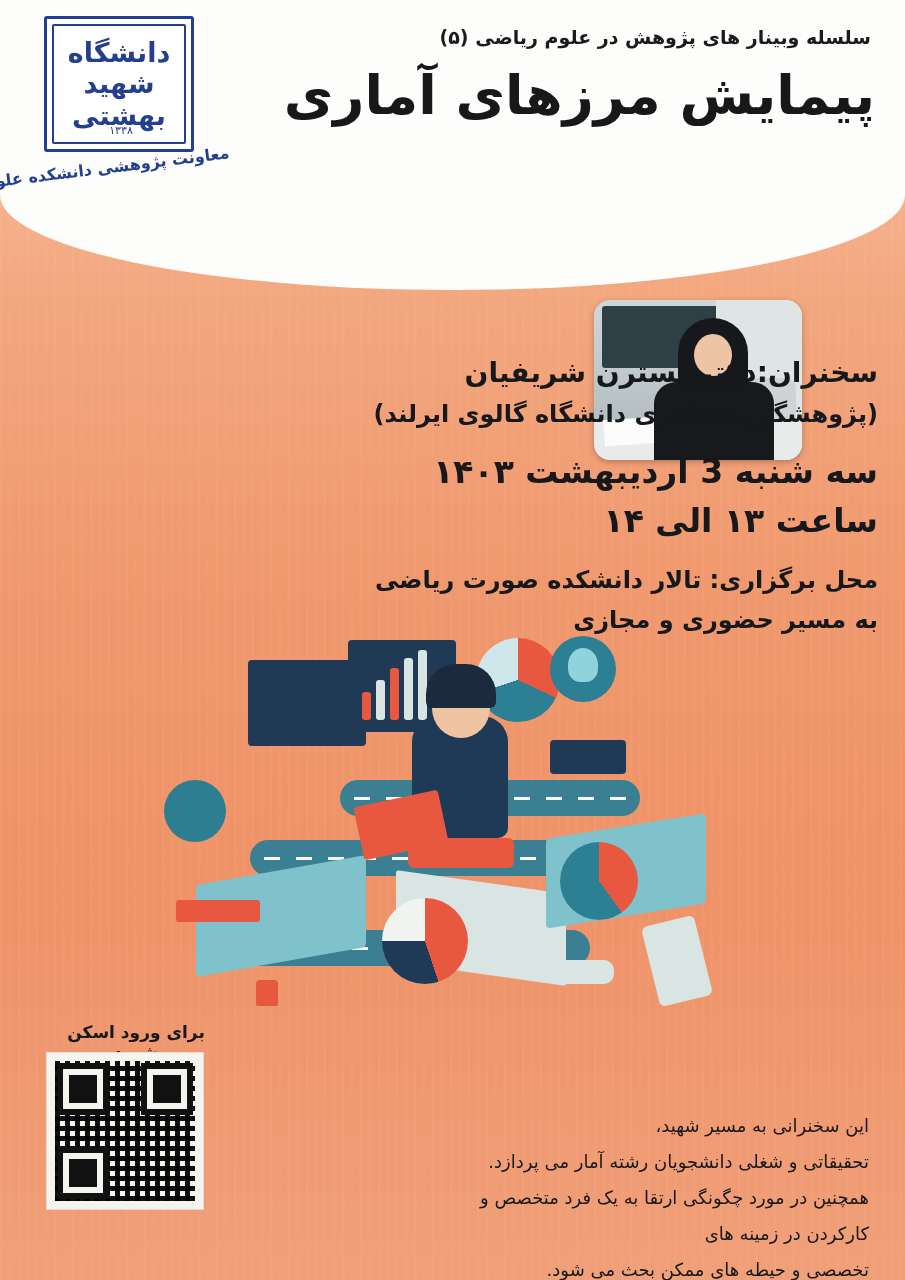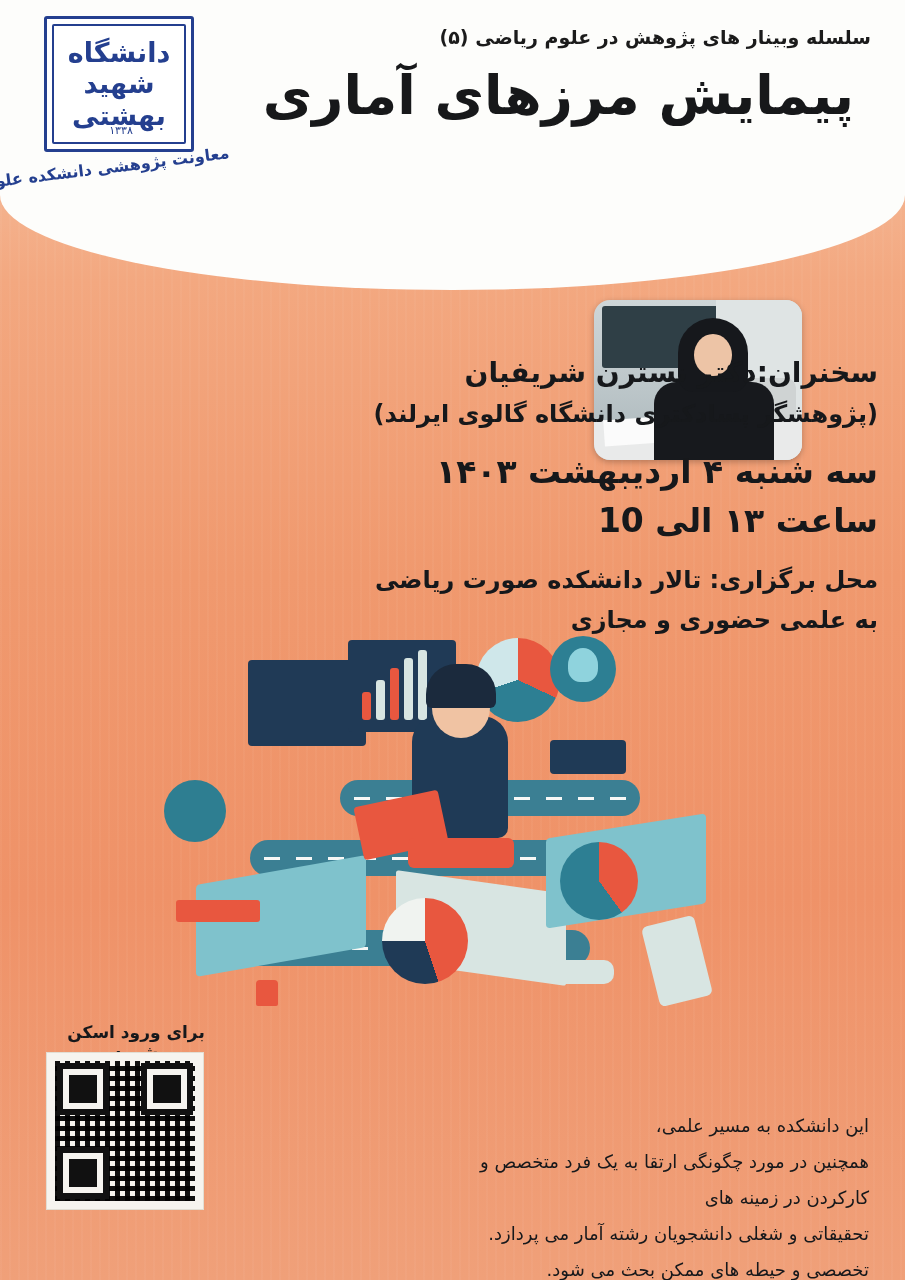--- a/index.html
+++ b/index.html
@@ -62,21 +62,21 @@
     font-family:"DejaVu Sans", sans-serif;
     white-space:nowrap;
   }
   
   .series-line{
     position:absolute;right:34px;top:26px;width:640px;text-align:right;
     color:#1b1b1b;font-size:19px;font-weight:bold;
     font-family:"DejaVu Sans", sans-serif;
   }
   .fa-title{
-    position:absolute;right:51px;top:62px;width:680px;text-align:right;
+    position:absolute;right:30px;top:62px;width:680px;text-align:right;
     color:#17181a;font-size:54px;font-weight:bold;line-height:1.25;
     font-family:"DejaVu Sans", sans-serif;
     letter-spacing:-1px;
   }
   .en-title{
     position:absolute;left:0;right:0;top:205px;text-align:center;
     color:#17181a;font-size:42px;font-weight:bold;
     font-family:"Liberation Sans", sans-serif;
     letter-spacing:-0.5px;
   }
@@ -181,23 +181,23 @@
     <div class="desk"></div>
     <div class="paper"></div>
     <div class="body"></div>
     <div class="hijab"></div>
     <div class="face"></div>
   </div>
 
   <div class="details">
     <div class="speaker">سخنران:دکتر نسترن شریفیان</div>
     <div class="affil">(پژوهشگر پسادکتری دانشگاه گالوی ایرلند)</div>
-    <div class="datetime">سه شنبه ۴ اردیبهشت ۱۴۰۳ ساعت ۱۳ الی 10</div>
+    <div class="datetime">سه شنبه 3 اردیبهشت ۱۴۰۳ ساعت ۱۳ الی ۱۴</div>
     <div class="venue">محل برگزاری: تالار دانشکده صورت ریاضی</div>
-    <div class="venue2">به علمی حضوری و مجازی</div>
+    <div class="venue2">به مسیر حضوری و مجازی</div>
   </div>
 
   <div class="illus">
 
     <div class="chartbox" style="left:98px;top:30px;width:118px;height:86px;"></div>
     <div class="chartbox" style="left:198px;top:10px;width:108px;height:92px;"></div>
     <div class="orange" style="left:212px;top:62px;width:9px;height:28px;"></div>
     <div class="pad-l" style="left:226px;top:50px;width:9px;height:40px;"></div>
     <div class="orange" style="left:240px;top:38px;width:9px;height:52px;"></div>
     <div class="pad-l" style="left:254px;top:28px;width:9px;height:62px;"></div>
@@ -244,18 +244,18 @@
       <span class="finder f2">
           <i></i>
         </span>
       <span class="finder f3">
           <i></i>
         </span>
     </div>
   </div>
 
   <div class="abstract">
-    <div>این دانشکده به مسیر علمی،</div>
+    <div>این سخنرانی به مسیر شهید،</div>
+    <div>تحقیقاتی و شغلی دانشجویان رشته آمار می پردازد.</div>
     <div>همچنین در مورد چگونگی ارتقا به یک فرد متخصص و کارکردن در زمینه های</div>
-    <div>تحقیقاتی و شغلی دانشجویان رشته آمار می پردازد.</div>
     <div>تخصصی و حیطه های ممکن بحث می شود.</div>
   </div>
 </div>
 
 </body></html>

